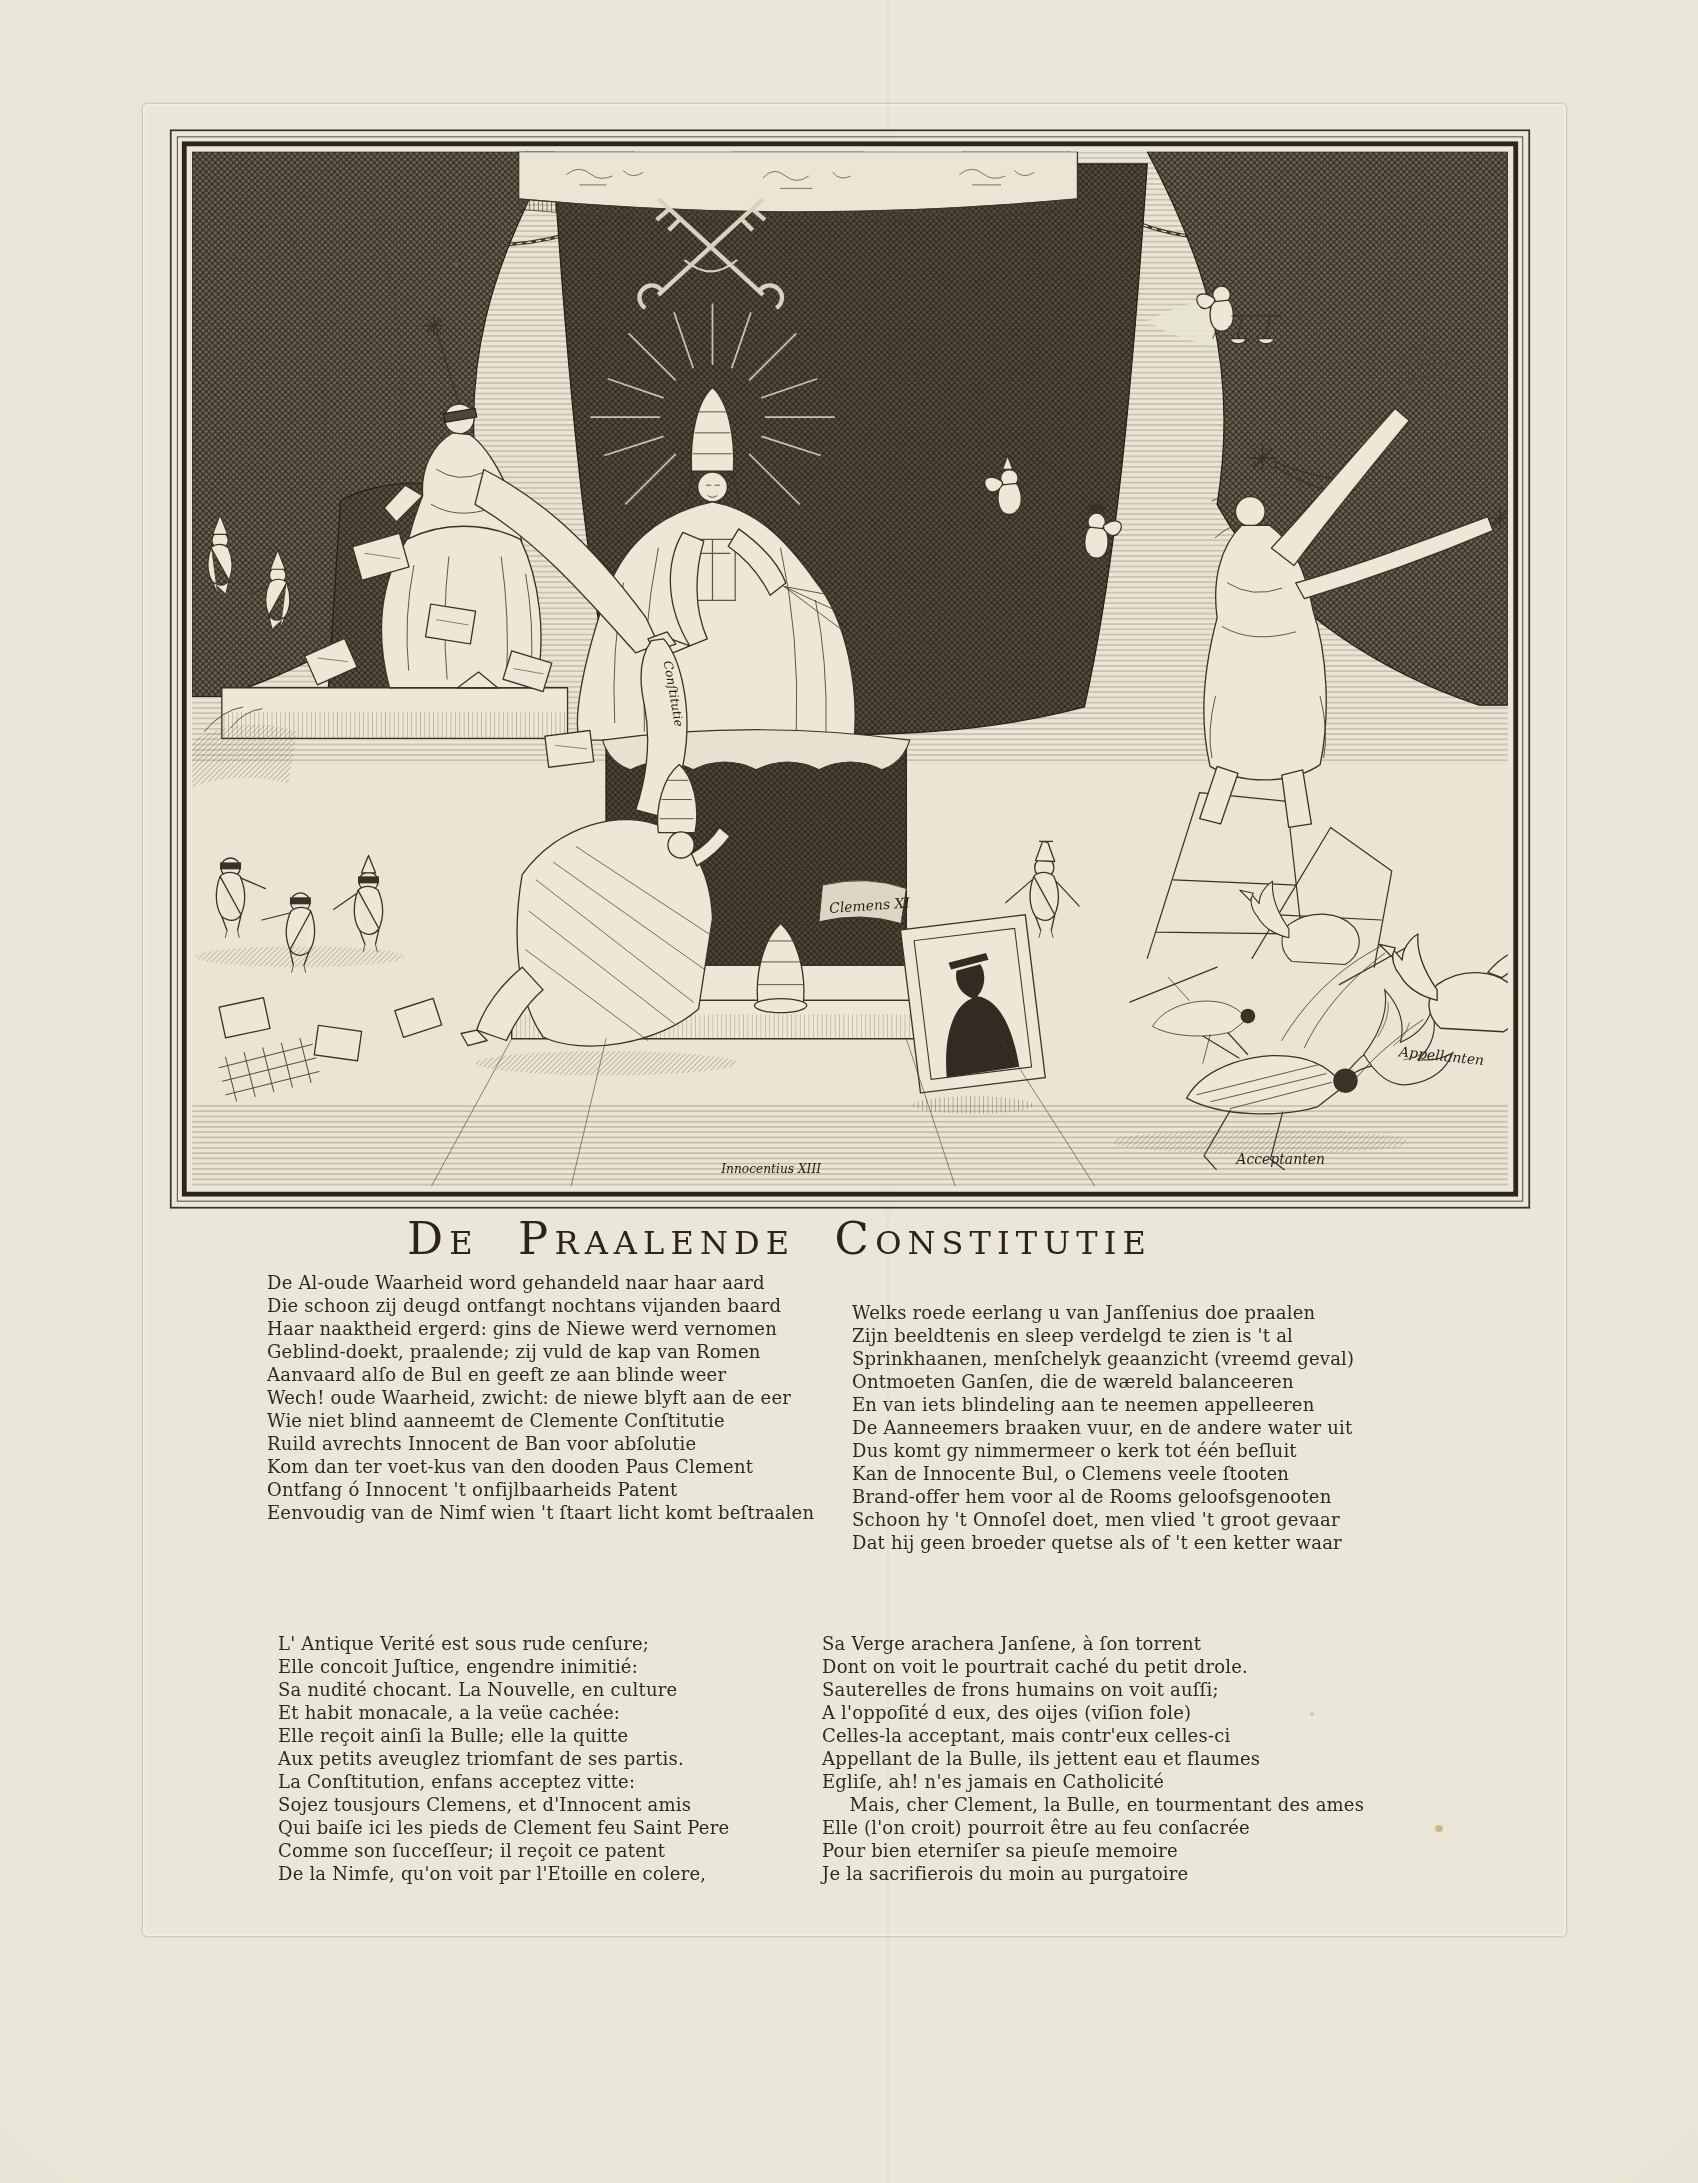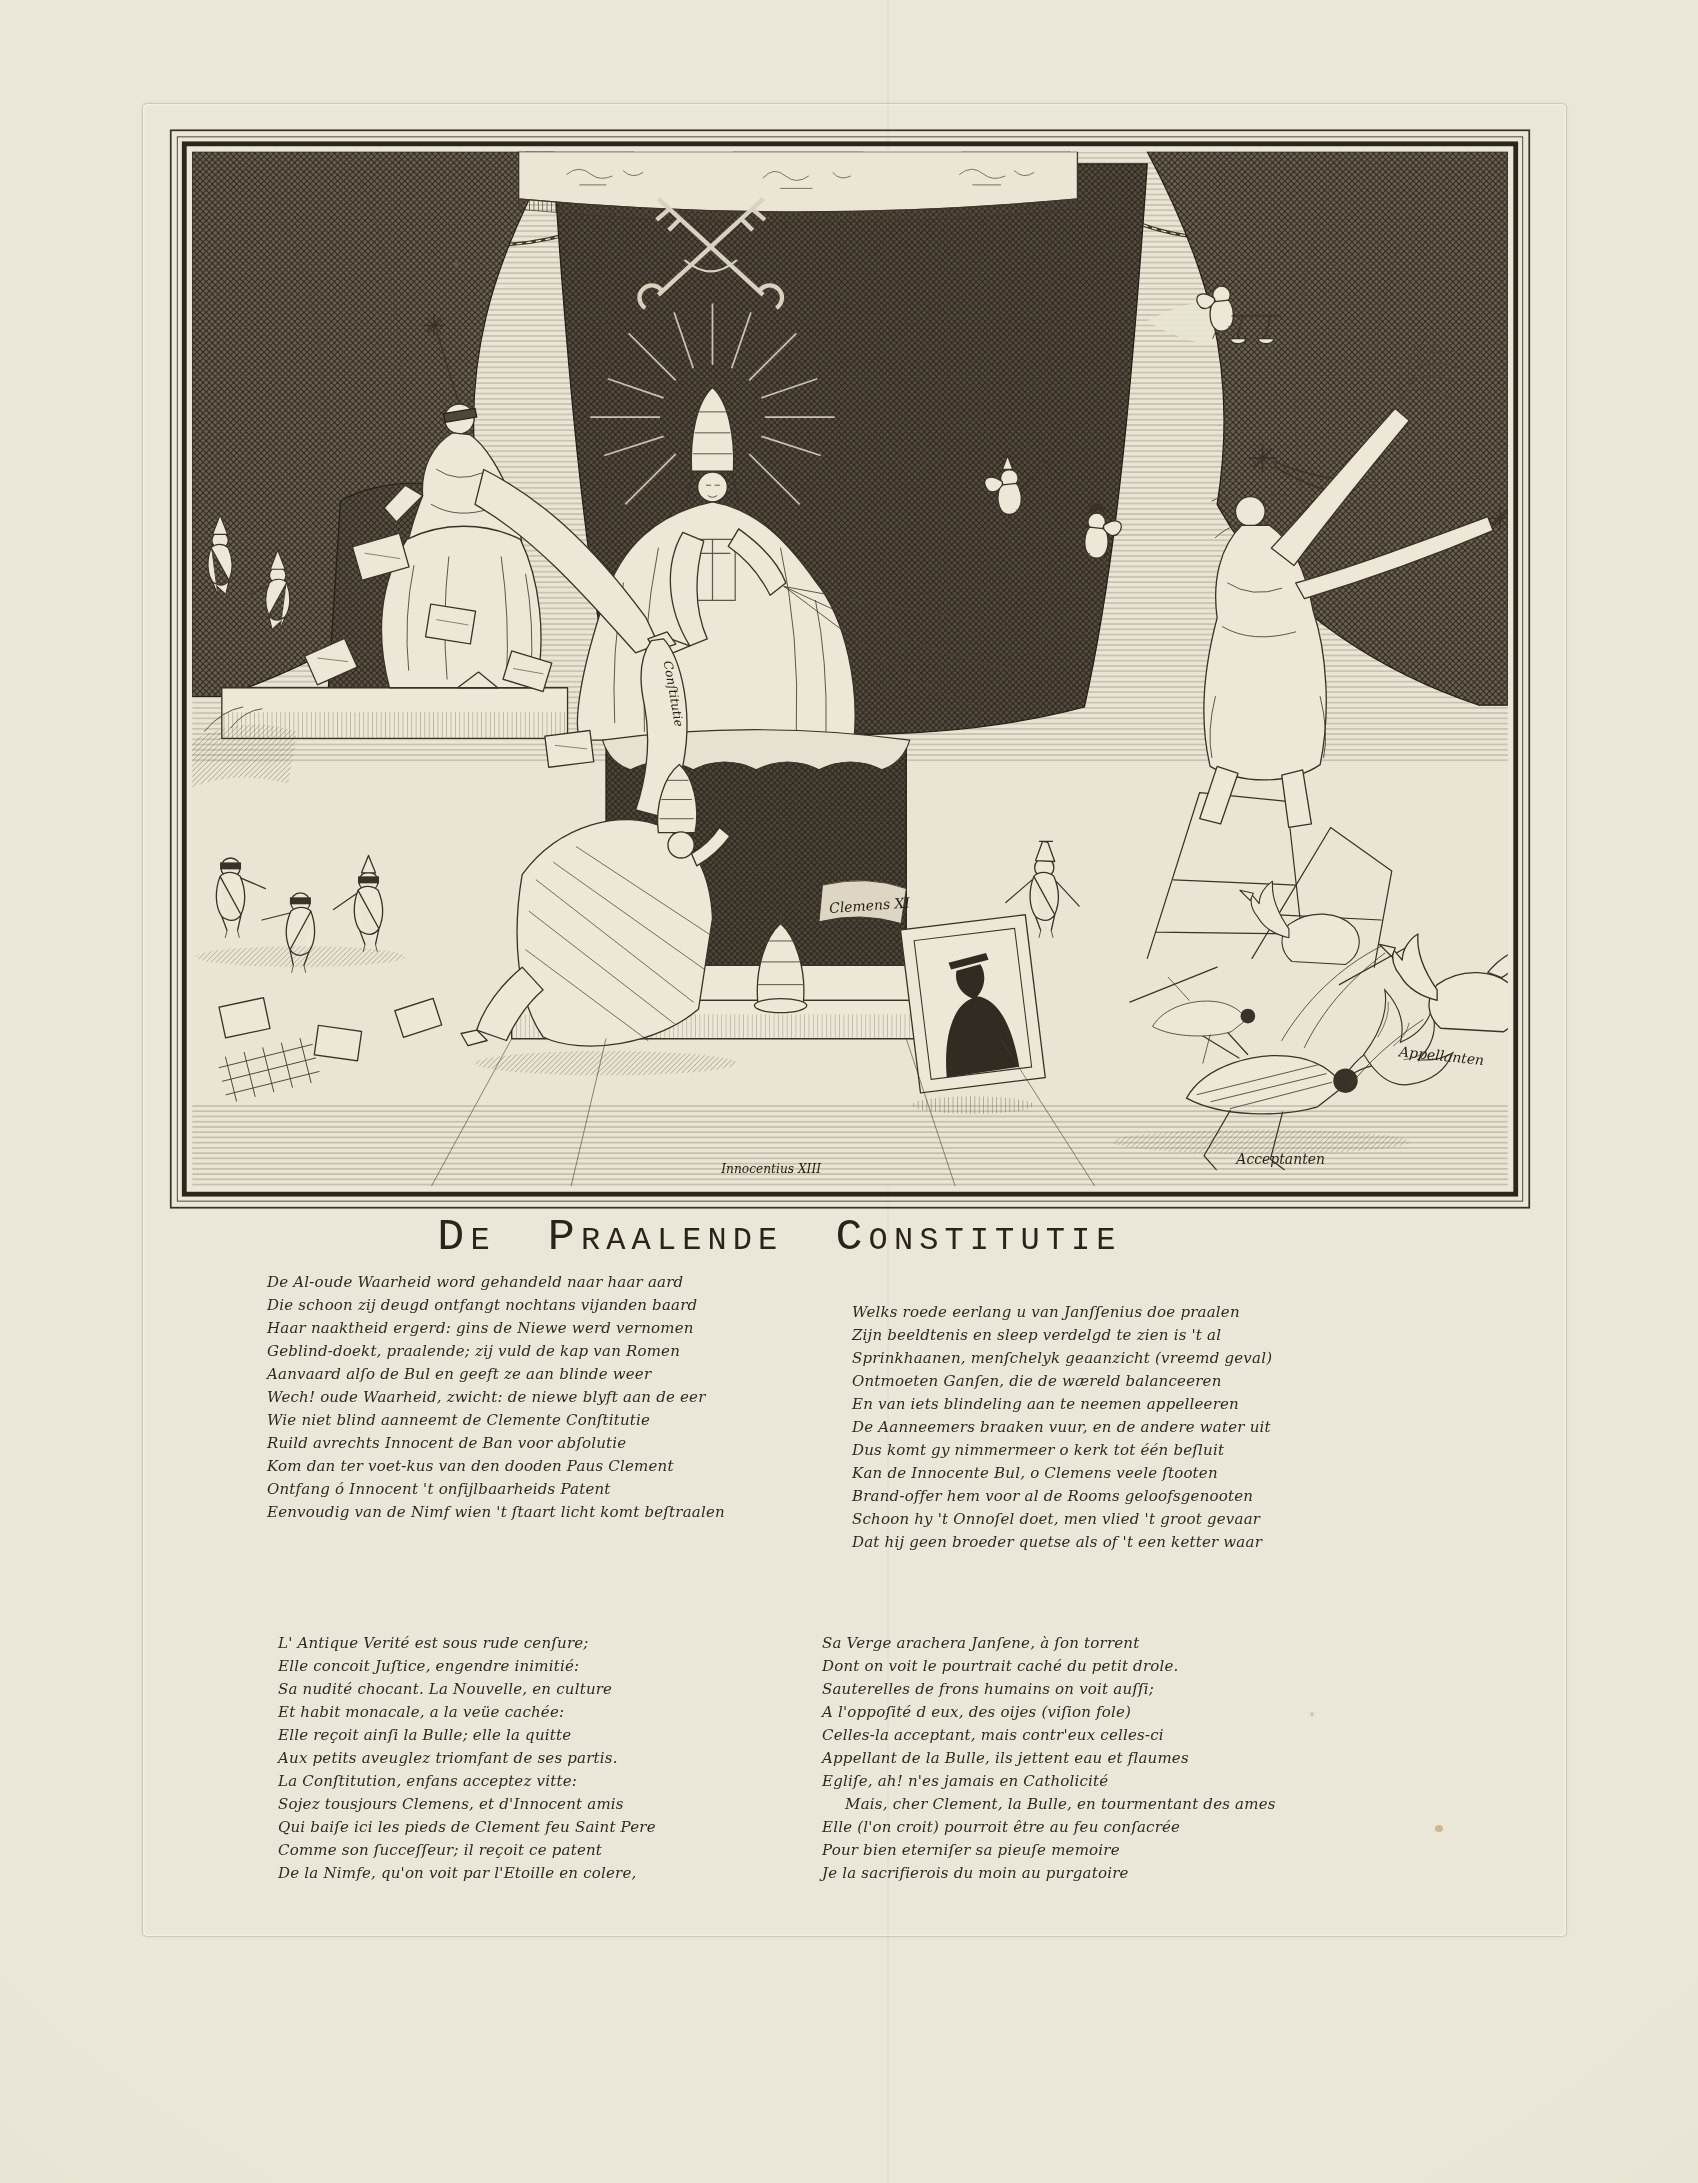--- a/index.html
+++ b/index.html
@@ -11,26 +11,26 @@
   .fold{position:absolute;top:0;bottom:0;width:1.7px;background:#9c9480;opacity:.07;}
   .plate-mark{
     position:absolute;left:142px;top:103px;width:1423px;height:1832px;
     border:0.9px solid rgba(110,98,74,.22);
     box-shadow:inset 0 0 3.5px rgba(255,255,252,.8), 0 0 2.6px rgba(120,108,82,.18);
     border-radius:5.2px;
   }
   .plate-svg{position:absolute;left:169px;top:129px;width:1362px;height:1080px;}
   .engr-title{
     position:absolute;left:0;width:1559px;text-align:center;
-    font-variant:small-caps;color:#2a241a;white-space:pre;font-family:Liberation Mono, monospace;
+    font-variant:small-caps;color:#2a241a;white-space:pre;
   }
   #title-nl{top:1212px;font-size:45px;letter-spacing:6.1px;word-spacing:19px;}
   #title-fr{top:1568px;font-size:44px;letter-spacing:10.5px;word-spacing:23px;}
   .verse-col{
-    position:absolute;font-style:italic;font-size:15px;line-height:23px;
+    position:absolute;font-size:18px;line-height:23px;
     color:#2f2920;white-space:pre;letter-spacing:0.2px;
   }
   #nl-left{left:267px;top:1271px;}
   #nl-right{left:852px;top:1271px;margin-top:30px;}
   #fr-left{left:278px;top:1632px;}
   #fr-right{left:822px;top:1632px;}
   .vline{white-space:pre;}
   .speck{position:absolute;border-radius:50%;}
   
   .ln{fill:none;stroke:#3a3226;stroke-width:1.4;stroke-linecap:round;stroke-linejoin:round;}

